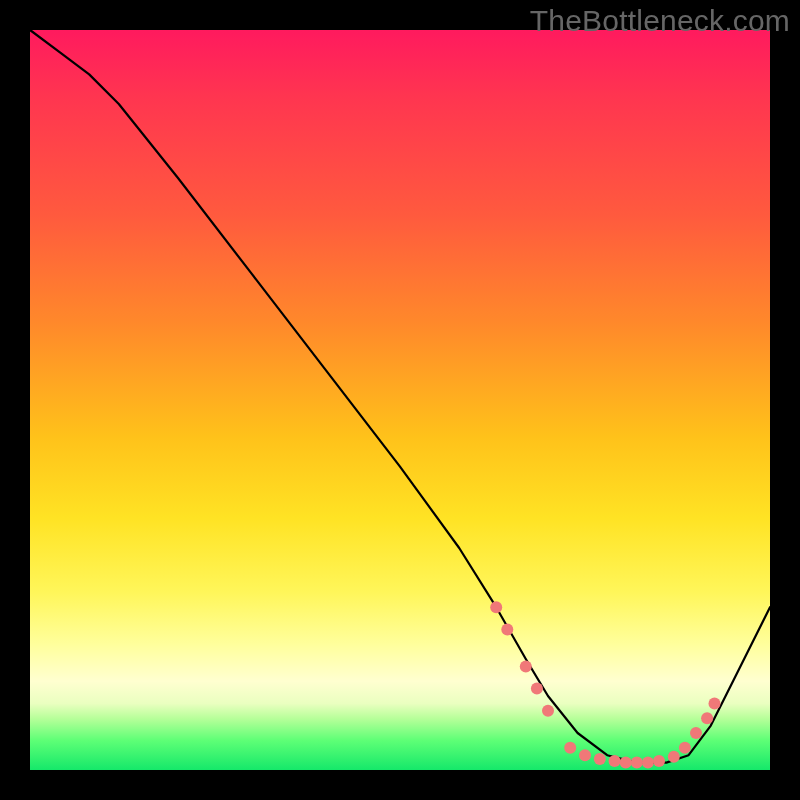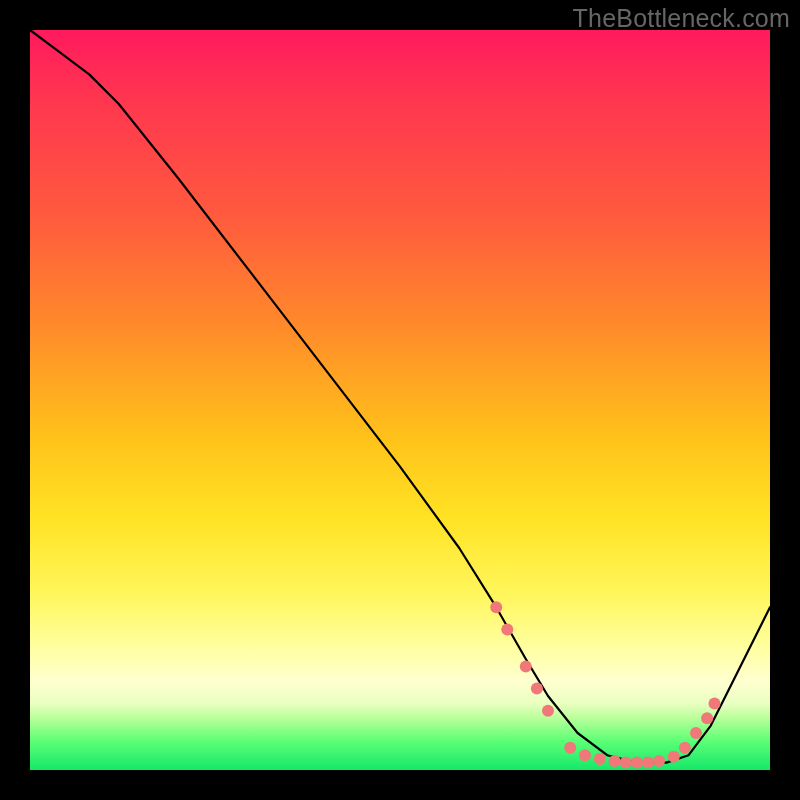--- a/index.html
+++ b/index.html
@@ -15,21 +15,21 @@
     position: relative;
     width: 800px;
     height: 800px;
     background: #000;
   }
   .watermark {
     position: absolute;
     top: 4px;
     right: 10px;
     color: #666;
-    font-size: 25px;
+    font-size: 30px;
     font-weight: 500;
     letter-spacing: 0.2px;
     z-index: 50;
   }
   
   .plot {
     position: absolute;
     left: 30px;
     top: 30px;
     width: 740px;

